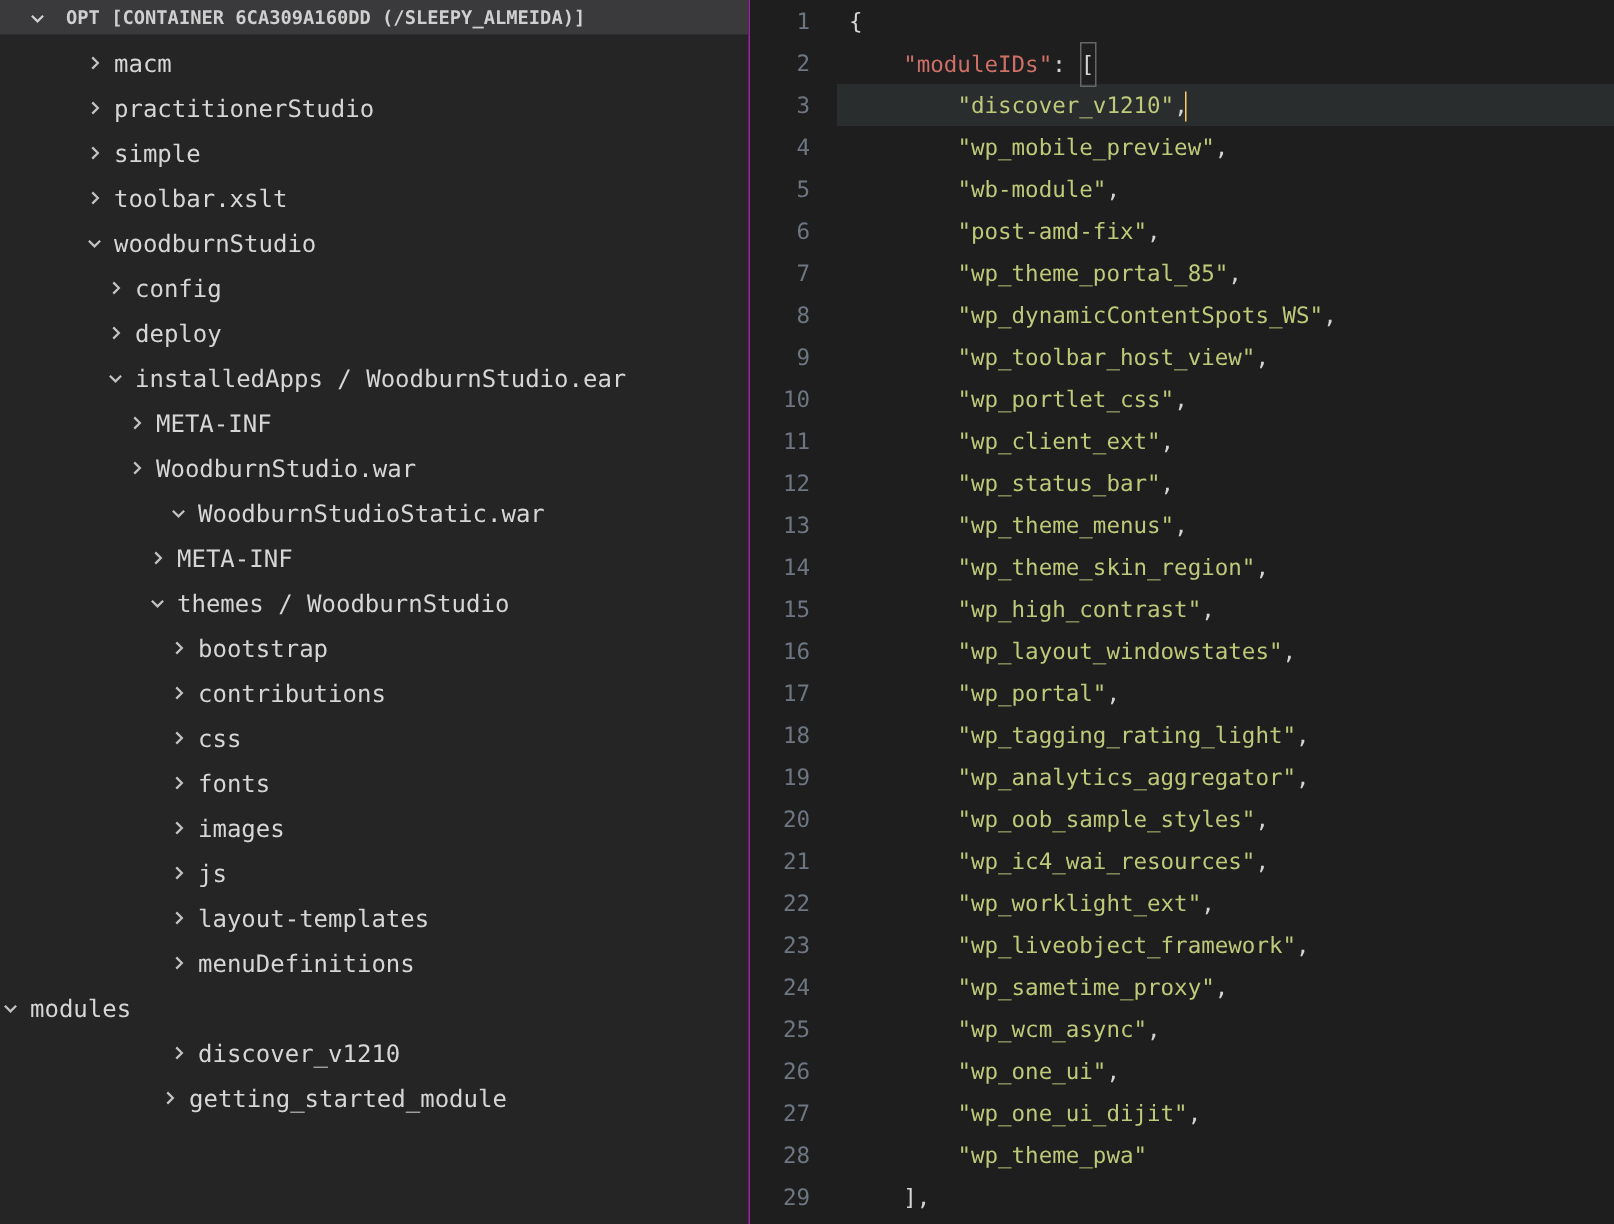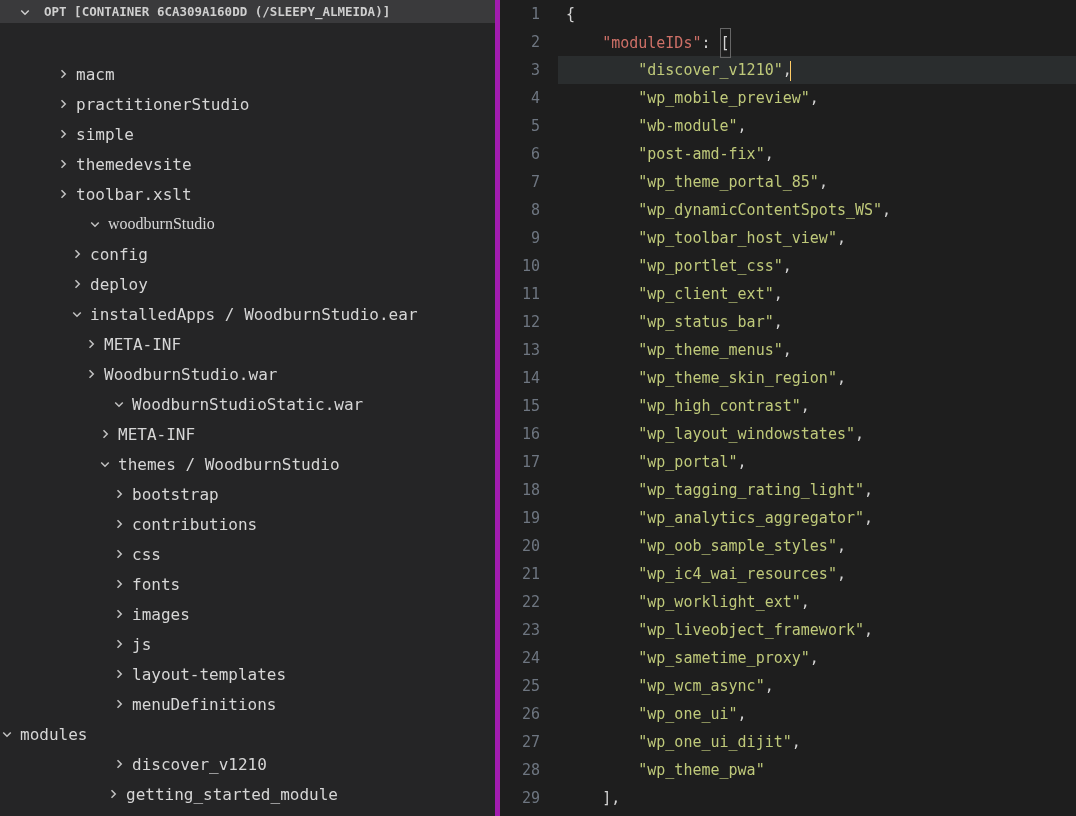--- a/index.html
+++ b/index.html
@@ -15,22 +15,21 @@
     .app {
       display: flex;
       height: 100%;
     }
     
     .sidebar {
       width: 500px;
       background: #252526;
       display: flex;
       flex-direction: column;
-      border-right: 5px solid #a21caf;
-      gap: 32px;
+      border-right: 1px solid #a21caf;
     }
     .sidebar-header {
       background: #3a3a3c;
       color: #cfcfcf;
       font-weight: 700;
       font-size: 12.5px;
       padding: 4px 8px 4px 18px;
       white-space: nowrap;
       overflow: hidden;
       text-overflow: ellipsis;
@@ -161,31 +160,23 @@
             </svg>
           </span>
           <span class="label">simple</span>
         </div>
         <div class="tree-row" style="padding-left: 56px;">
           <span class="twisty">
             <svg viewBox="0 0 16 16" fill="none" stroke="#c2c2c2" stroke-width="2">
               <polyline points="6,3 11,8 6,13"></polyline>
             </svg>
           </span>
-          <span class="label">themedevsite</span>
-        </div>
-        <div class="tree-row" style="padding-left: 56px;">
-          <span class="twisty">
-            <svg viewBox="0 0 16 16" fill="none" stroke="#c2c2c2" stroke-width="2">
-              <polyline points="6,3 11,8 6,13"></polyline>
-            </svg>
-          </span>
           <span class="label">toolbar.xslt</span>
         </div>
-        <div class="tree-row" style="padding-left: 88px; font-family: Liberation Serif, serif;">
+        <div class="tree-row" style="padding-left: 56px;">
           <span class="twisty">
             <svg viewBox="0 0 16 16" fill="none" stroke="#c2c2c2" stroke-width="2">
               <polyline points="3,6 8,11 13,6"></polyline>
             </svg>
           </span>
           <span class="label">woodburnStudio</span>
         </div>
         <div class="tree-row" style="padding-left: 70px;">
           <span class="twisty">
             <svg viewBox="0 0 16 16" fill="none" stroke="#c2c2c2" stroke-width="2">

